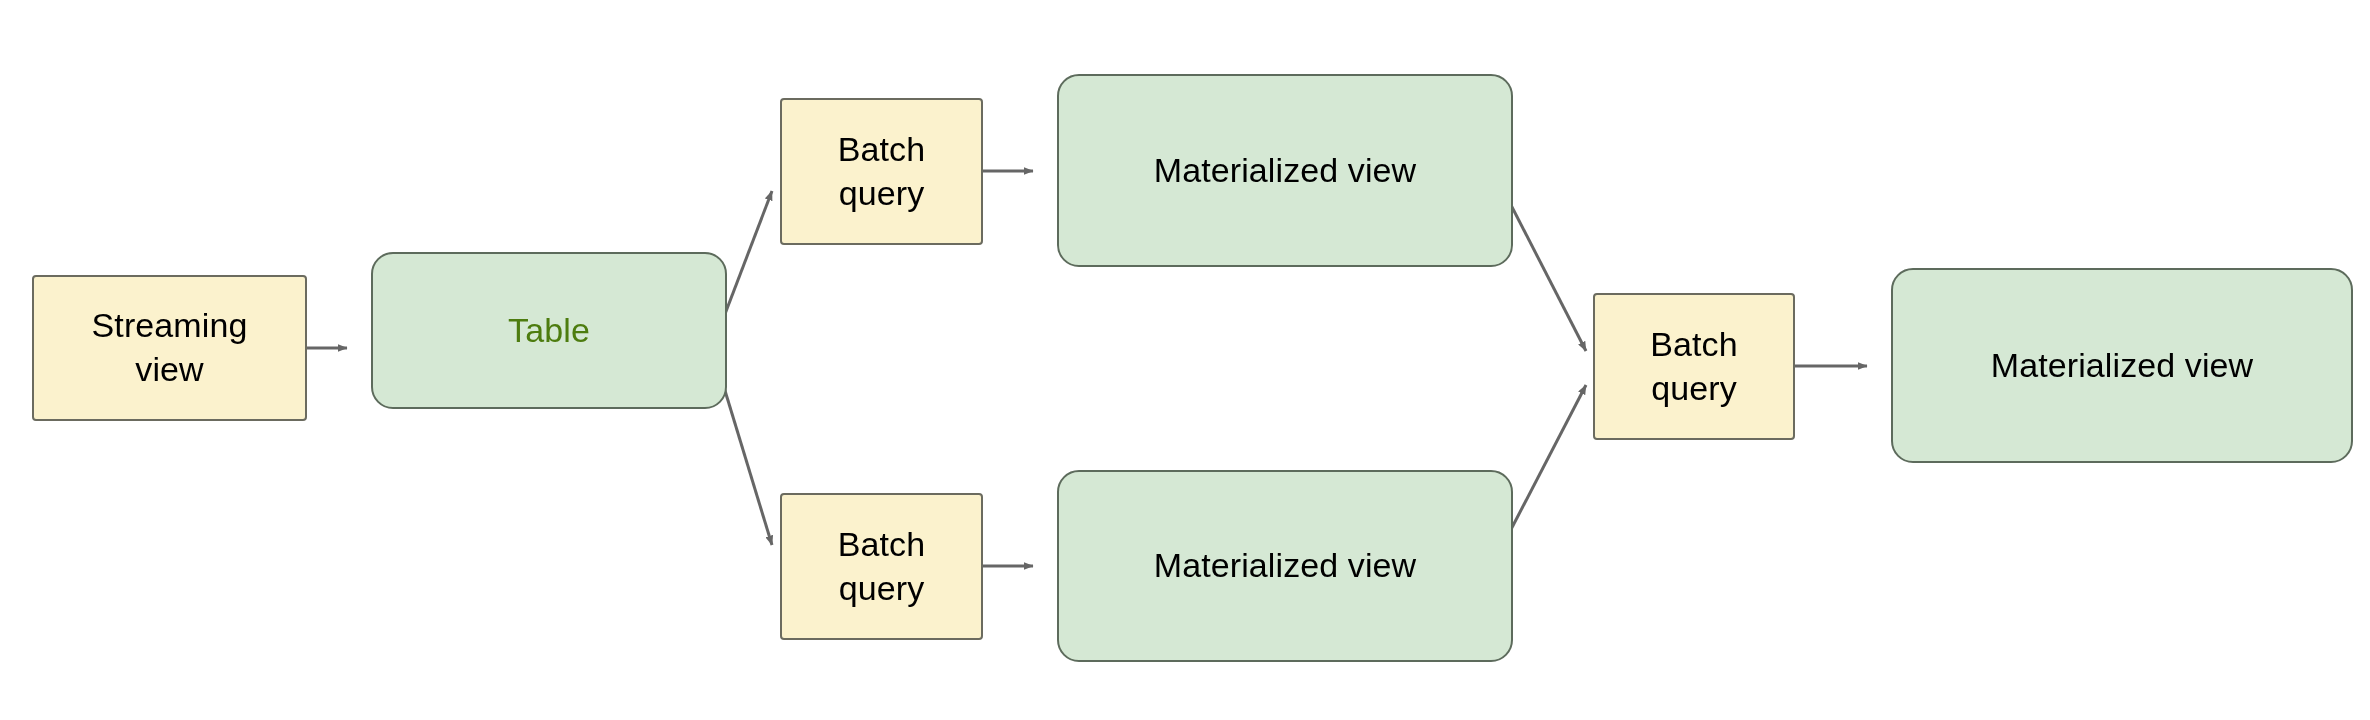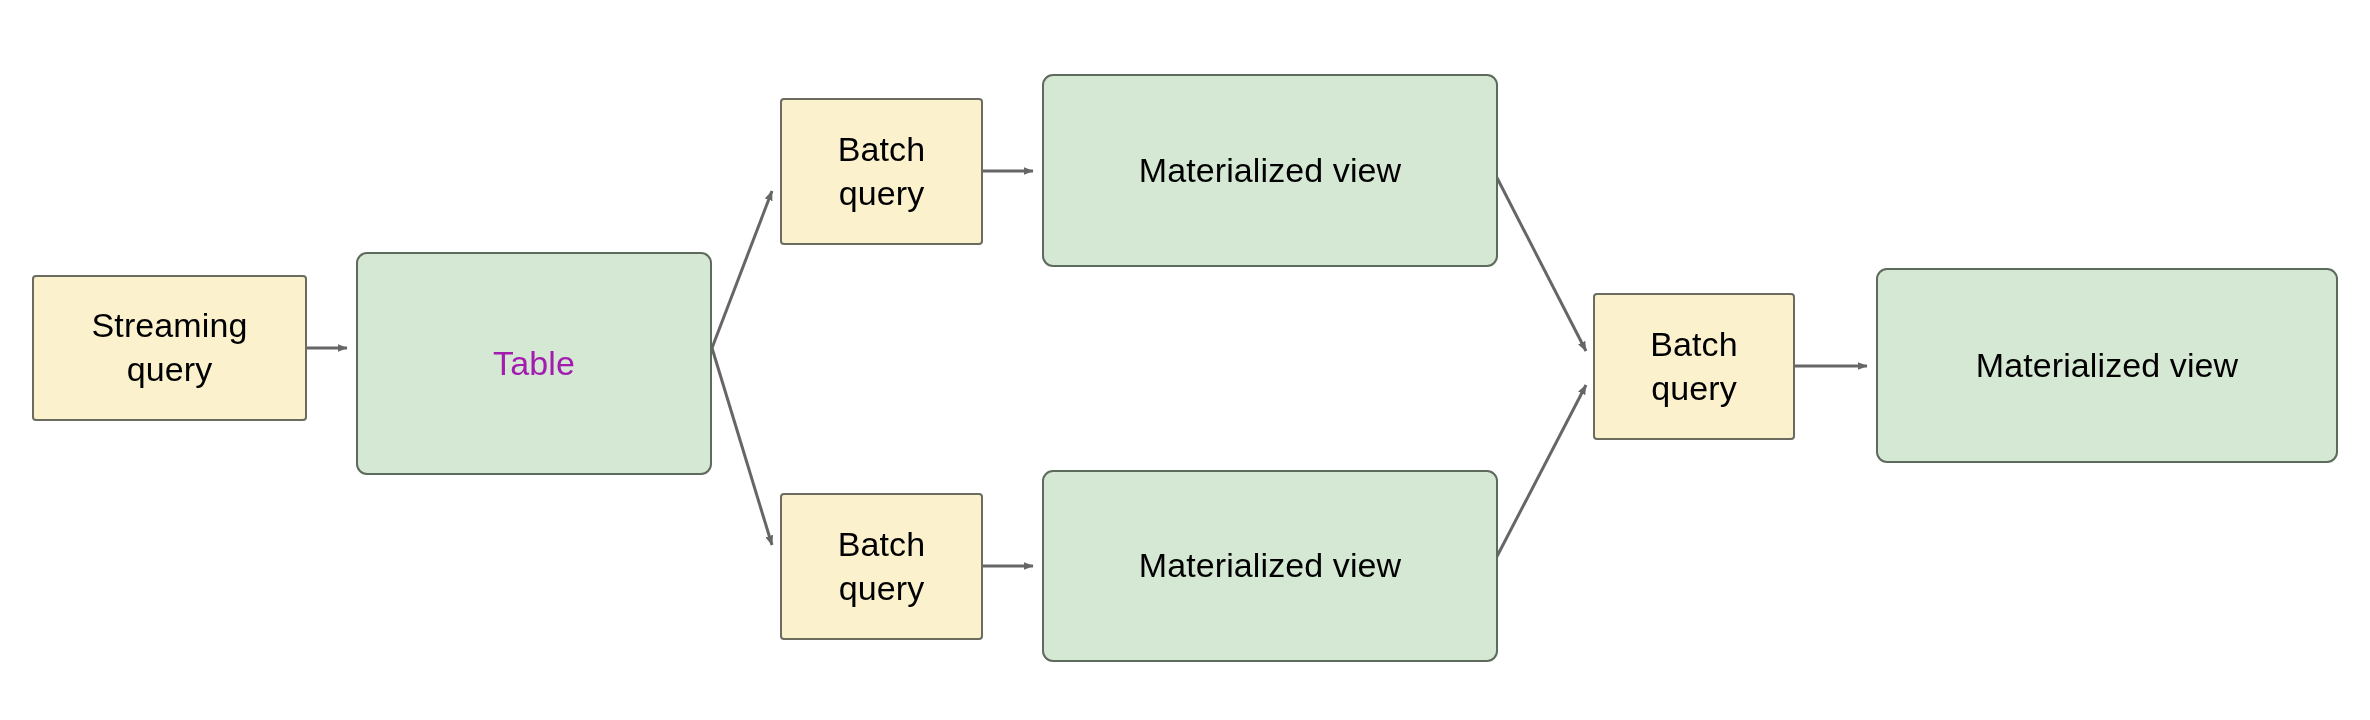--- a/index.html
+++ b/index.html
@@ -41,21 +41,22 @@
     border: 2px solid #666666;
   }
   .node.query {
     background: #fbf2cd;
     border-color: #6b6b5f;
     border-radius: 4px;
   }
   .node.store {
     background: #d5e8d4;
     border-color: #5d6b5c;
-    border-radius: 11px;
+    border-radius: 22px;
+    margin-left: 15px;
   }
   .node-label {
     display: block;
     padding: 0 6px;
   }
 </style>
 </head>
 <body>
 
 <div id="diagram-canvas" style="background: rgb(255, 255, 255); width: 2370px; height: 720px;">
@@ -95,24 +96,24 @@
       <line x1="1492" y1="566" x2="1586" y2="385" stroke="#666666" stroke-width="3" marker-end="url(#arrowhead)"></line>
     </g>
 
     <g>
       <line x1="1795" y1="366" x2="1867" y2="366" stroke="#666666" stroke-width="3" marker-end="url(#arrowhead)"></line>
     </g>
   </svg>
 
   <div class="node query" style="left: 32px; top: 275px; width: 275px; height: 146px; background: rgb(251, 242, 205); border-color: rgb(107, 107, 95); color: rgb(0, 0, 0);">
     <span class="node-label">Streaming
-query</span>
+view</span>
   </div>
 
-  <div class="node store" style="left: 356px; top: 252px; width: 356px; height: 223px; background: rgb(213, 232, 212); border-color: rgb(93, 107, 92); color: #a21caf;">
+  <div class="node store" style="left: 356px; top: 252px; width: 356px; height: 157px; background: rgb(213, 232, 212); border-color: rgb(93, 107, 92); color: #4d7c0f;">
     <span class="node-label">Table</span>
   </div>
 
   <div class="node query" style="left: 780px; top: 98px; width: 203px; height: 147px; background: rgb(251, 242, 205); border-color: rgb(107, 107, 95); color: rgb(0, 0, 0);">
     <span class="node-label">Batch
 query</span>
   </div>
 
   <div class="node store" style="left: 1042px; top: 74px; width: 456px; height: 193px; background: rgb(213, 232, 212); border-color: rgb(93, 107, 92); color: rgb(0, 0, 0);">
     <span class="node-label">Materialized view</span>

